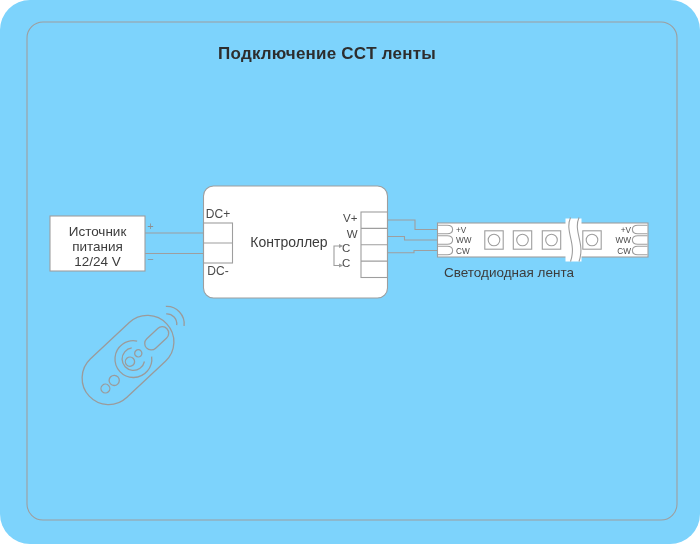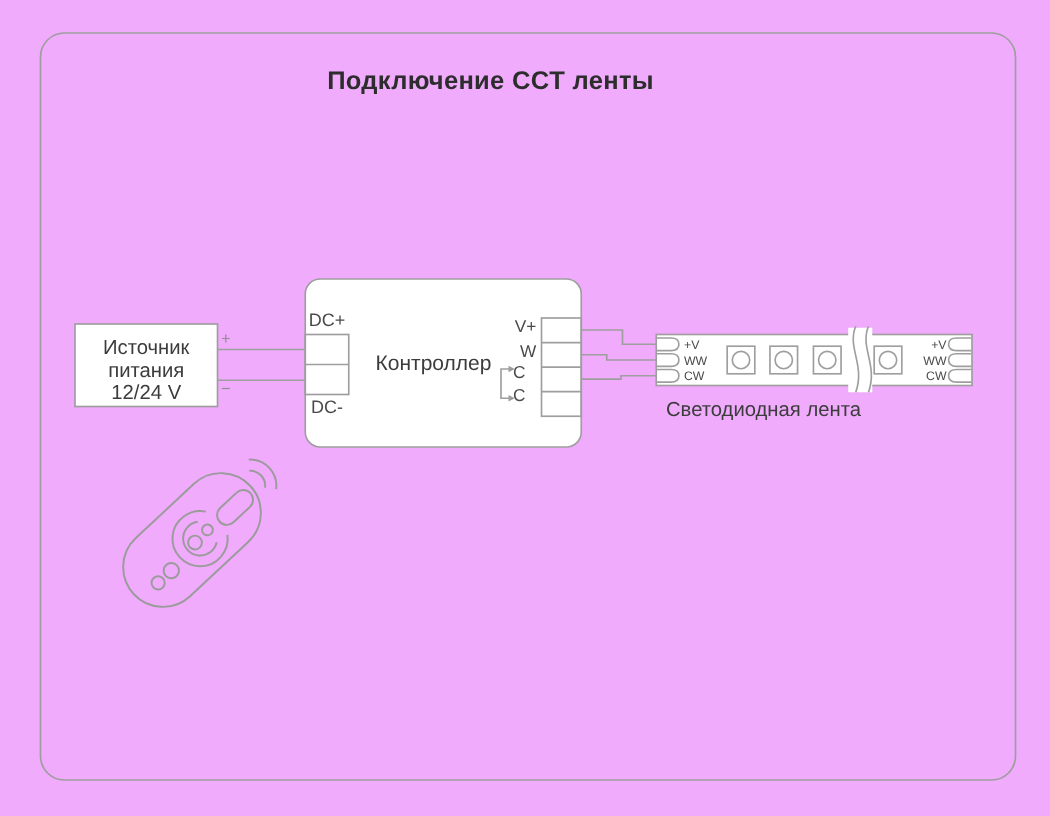--- a/index.html
+++ b/index.html
@@ -1,21 +1,22 @@
 <!DOCTYPE html>
 <html><head>
 <meta charset="utf-8">
 <style>
   html,body { margin:0; padding:0; background:#fff; }
   .stage {
     position:relative;
     width:700px; height:544px;
-    background:#f0abfc;
+    background:#7dd3fc;
     font-family:"Liberation Sans", sans-serif;
     overflow:hidden;
+    border-radius:30px;
   }
   svg text {
     font-family:"Liberation Sans", sans-serif;
   }
   .t-title  { font-size:17px; font-weight:600; fill:#2d2d2d; letter-spacing:.2px; }
   .t-box    { font-size:13.5px; fill:#3c3c3c; }
   .t-big    { font-size:14px;  fill:#3c3c3c; }
   .t-term   { font-size:12px;  fill:#4a4a4a; }
   .t-small  { font-size:11.5px; fill:#4a4a4a; }
   .t-pad    { font-size:8.2px; fill:#4a4a4a; }

